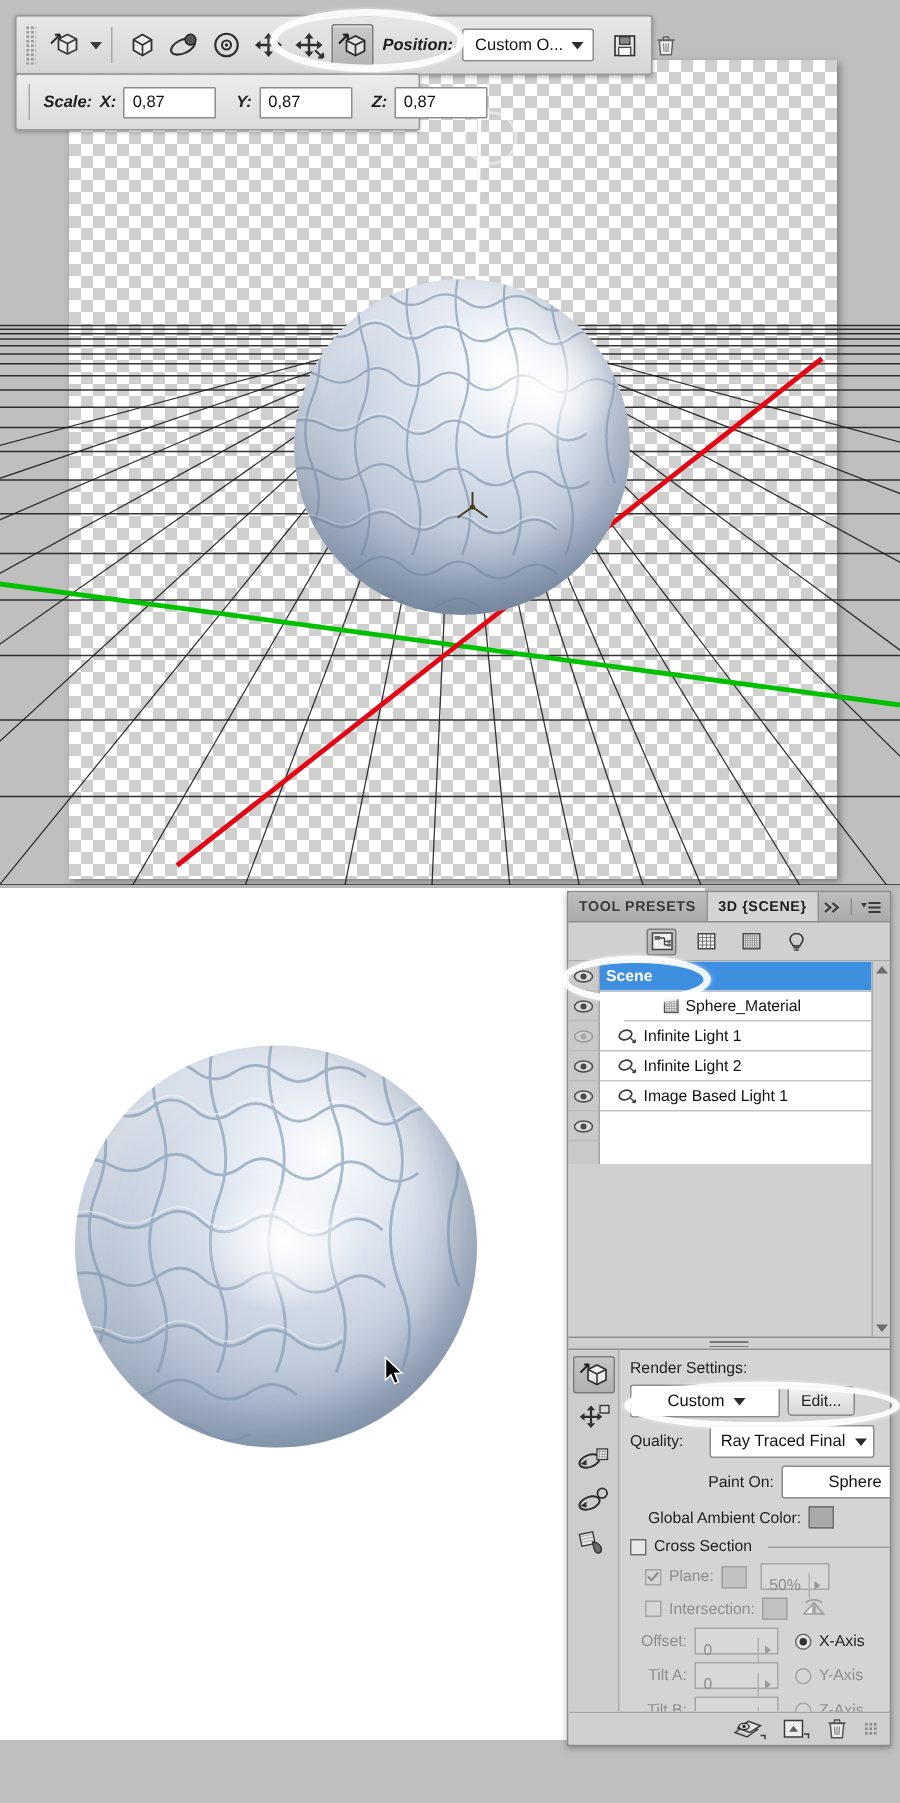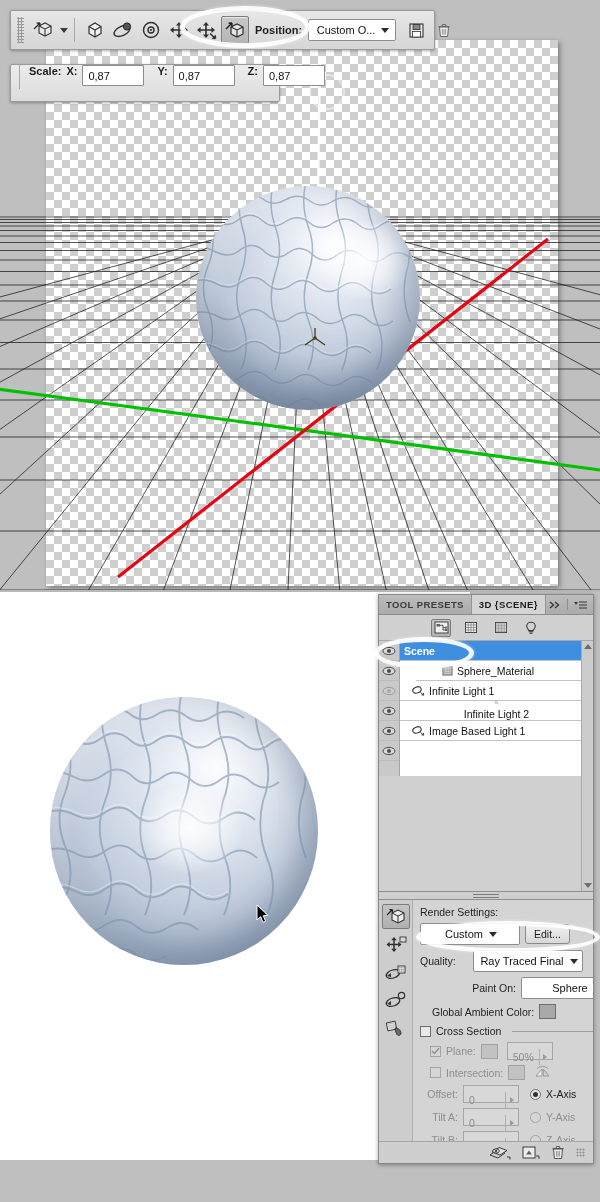--- a/index.html
+++ b/index.html
@@ -45,38 +45,38 @@
 
   
   .tool3d-bar{
     position:absolute;left:10px;top:10px;width:425px;height:40px;
     background:linear-gradient(#e7e7e7,#d6d6d6);
     border:1px solid #9a9a9a;border-radius:2px;
     box-shadow:0 1px 3px rgba(0,0,0,.3);
     display:flex;align-items:center;padding:0 6px;
   }
   .opt-bar{
-    position:absolute;left:10px;top:64px;width:270px;height:38px;
+    position:absolute;left:10px;top:49px;width:270px;height:38px;
     background:linear-gradient(#ececec,#dcdcdc);
     border:1px solid #9a9a9a;border-radius:2px;
     box-shadow:0 1px 3px rgba(0,0,0,.3);
-    display:flex;padding:0 8px;gap:5px;
+    display:flex;align-items:center;padding:0 8px;gap:5px;
   }
   .gripper{width:7px;height:26px;
     background-image:radial-gradient(circle,#999 1px,transparent 1.2px);
     background-size:3px 3px;margin-right:5px;flex:none;}
   .sep{width:1px;height:24px;background:#a9a9a9;margin:0 6px;flex:none;}
   .tbtn{width:28px;height:28px;display:flex;align-items:center;justify-content:center;
     border:1px solid transparent;border-radius:2px;flex:none;}
   .tbtn.active{border-color:#7d7d7d;background:linear-gradient(#c9c9c9,#b4b4b4);
     box-shadow:inset 0 1px 1px rgba(255,255,255,.6);}
   .tbtn svg{display:block;}
   .caret{width:0;height:0;border-left:4px solid transparent;border-right:4px solid transparent;
     border-top:5px solid #3b3b3b;margin-left:3px;flex:none;}
-  .lbl{font-size:11px;color:#1e1e1e;white-space:nowrap;flex:none;}
+  .lbl{font-size:11px;color:#1e1e1e;white-space:nowrap;flex:none;font-style:italic;}
   .lbl.b{font-weight:bold;}
   .combo{
     height:22px;background:#fff;border:1px solid #8d8d8d;border-radius:2px;
     display:flex;align-items:center;justify-content:center;
     padding:0 4px 0 6px;font-size:11px;color:#111;flex:none;
   }
   .combo .arrow{width:0;height:0;border-left:4px solid transparent;border-right:4px solid transparent;
     border-top:5px solid #2b2b2b;margin-left:6px;}
   .txtbox{height:21px;background:#fff;border:1px solid #8d8d8d;border-radius:1px;
     display:flex;align-items:center;padding:0 5px;font-size:11px;color:#111;flex:none;}
@@ -538,21 +538,21 @@
           </svg>
           <span>Sphere_Material</span>
         </div>
         <div class="row" style="padding-left:12px;">
           <svg width="13" height="11" viewBox="0 0 13 11">
             <ellipse cx="5" cy="5" rx="4.3" ry="3" transform="rotate(-22 5 5)" fill="none" stroke="#3c3c3c" stroke-width="1.1"></ellipse>
             <path d="M8.3 7.2 L11.6 10 M11.6 10 L9.5 9.9 M11.6 10 L11.5 8" fill="none" stroke="#3c3c3c" stroke-width="1"></path>
           </svg>
           <span>Infinite Light 1</span>
         </div>
-        <div class="row" style="padding-left:12px;flex-direction:column;">
+        <div class="row" style="padding-left:12px;">
           <svg width="13" height="11" viewBox="0 0 13 11">
             <ellipse cx="5" cy="5" rx="4.3" ry="3" transform="rotate(-22 5 5)" fill="none" stroke="#3c3c3c" stroke-width="1.1"></ellipse>
             <path d="M8.3 7.2 L11.6 10 M11.6 10 L9.5 9.9 M11.6 10 L11.5 8" fill="none" stroke="#3c3c3c" stroke-width="1"></path>
           </svg>
           <span>Infinite Light 2</span>
         </div>
         <div class="row" style="padding-left:12px;">
           <svg width="13" height="11" viewBox="0 0 13 11">
             <ellipse cx="5" cy="5" rx="4.3" ry="3" transform="rotate(-22 5 5)" fill="none" stroke="#3c3c3c" stroke-width="1.1"></ellipse>
             <path d="M8.3 7.2 L11.6 10 M11.6 10 L9.5 9.9 M11.6 10 L11.5 8" fill="none" stroke="#3c3c3c" stroke-width="1"></path>

